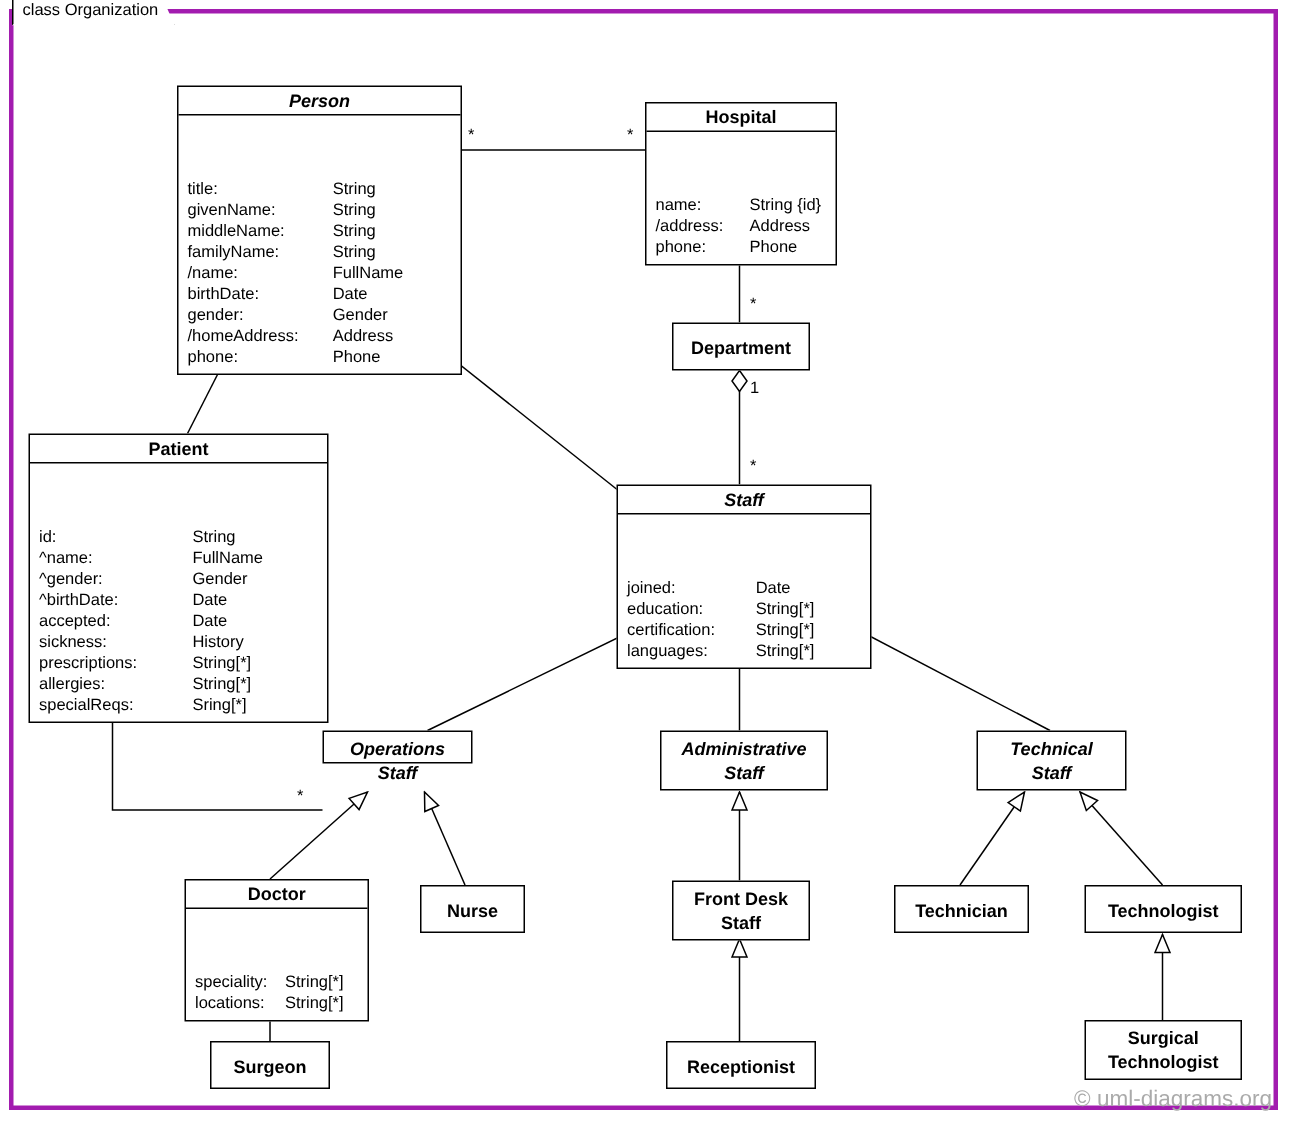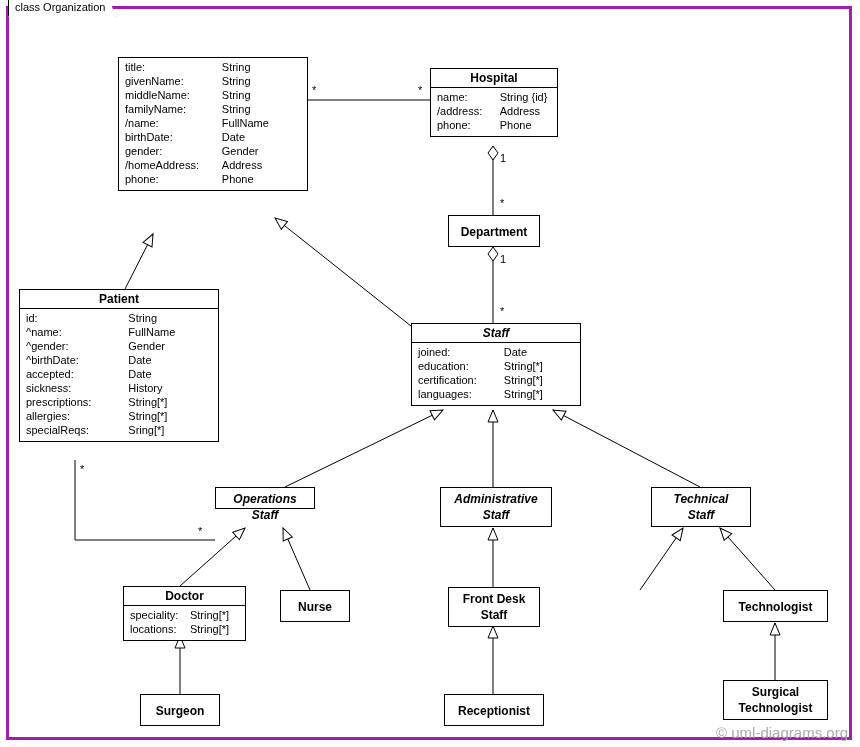--- a/index.html
+++ b/index.html
@@ -50,20 +50,21 @@
     font-style: italic;
     border-bottom: 1px solid #000;
     padding: 2px 4px;
     font-size: 12px;
   }
   .node .title.plain { font-style: normal; }
   .node .attrs {
     padding: 2px 6px 4px 6px;
     font-size: 11px;
     line-height: 14px;
+    margin-top: 40px;
   }
   .row { display: flex; }
   .row .k { flex: 0 0 55%; }
   .row .v { flex: 0 0 45%; }
   .simple .title { border-bottom: none; }
   svg.edges {
     position: absolute;
     left: 0; top: 0;
     width: 860px; height: 747px;
     pointer-events: none;
@@ -138,20 +139,21 @@
   <div class="mult" style="left:312px; top:84px;">*</div>
   <div class="mult" style="left:418px; top:84px;">*</div>
   <div class="mult" style="left:500px; top:152px;">1</div>
   <div class="mult" style="left:500px; top:197px;">*</div>
   <div class="mult" style="left:500px; top:253px;">1</div>
   <div class="mult" style="left:500px; top:305px;">*</div>
   <div class="mult" style="left:80px;  top:463px;">*</div>
   <div class="mult" style="left:198px; top:525px;">*</div>
 
   <div class="node" style="left:118px; top:57px; width:190px;">
+    <div class="title">Person</div>
     <div class="attrs">
       <div class="row">
           <span class="k">title:</span>
           <span class="v">String</span>
         </div>
       <div class="row">
           <span class="k">givenName:</span>
           <span class="v">String</span>
         </div>
       <div class="row">
@@ -300,20 +302,23 @@
 
   <div class="node simple" style="left:280px; top:590px; width:70px; height:32px;">
     <div class="title plain" style="line-height:28px;">Nurse</div>
   </div>
 
   <div class="node simple" style="left:448px; top:587px; width:92px; height:40px;">
     <div class="title plain" style="white-space:pre-line; line-height:16px; padding-top:3px;">Front Desk
 Staff</div>
   </div>
 
+  <div class="node simple" style="left:596px; top:590px; width:90px; height:32px;">
+    <div class="title plain" style="line-height:28px;">Technician</div>
+  </div>
 
   <div class="node simple" style="left:723px; top:590px; width:105px; height:32px;">
     <div class="title plain" style="line-height:28px;">Technologist</div>
   </div>
 
   <div class="node simple" style="left:140px; top:694px; width:80px; height:32px;">
     <div class="title plain" style="line-height:28px;">Surgeon</div>
   </div>
 
   <div class="node simple" style="left:444px; top:694px; width:100px; height:32px;">

